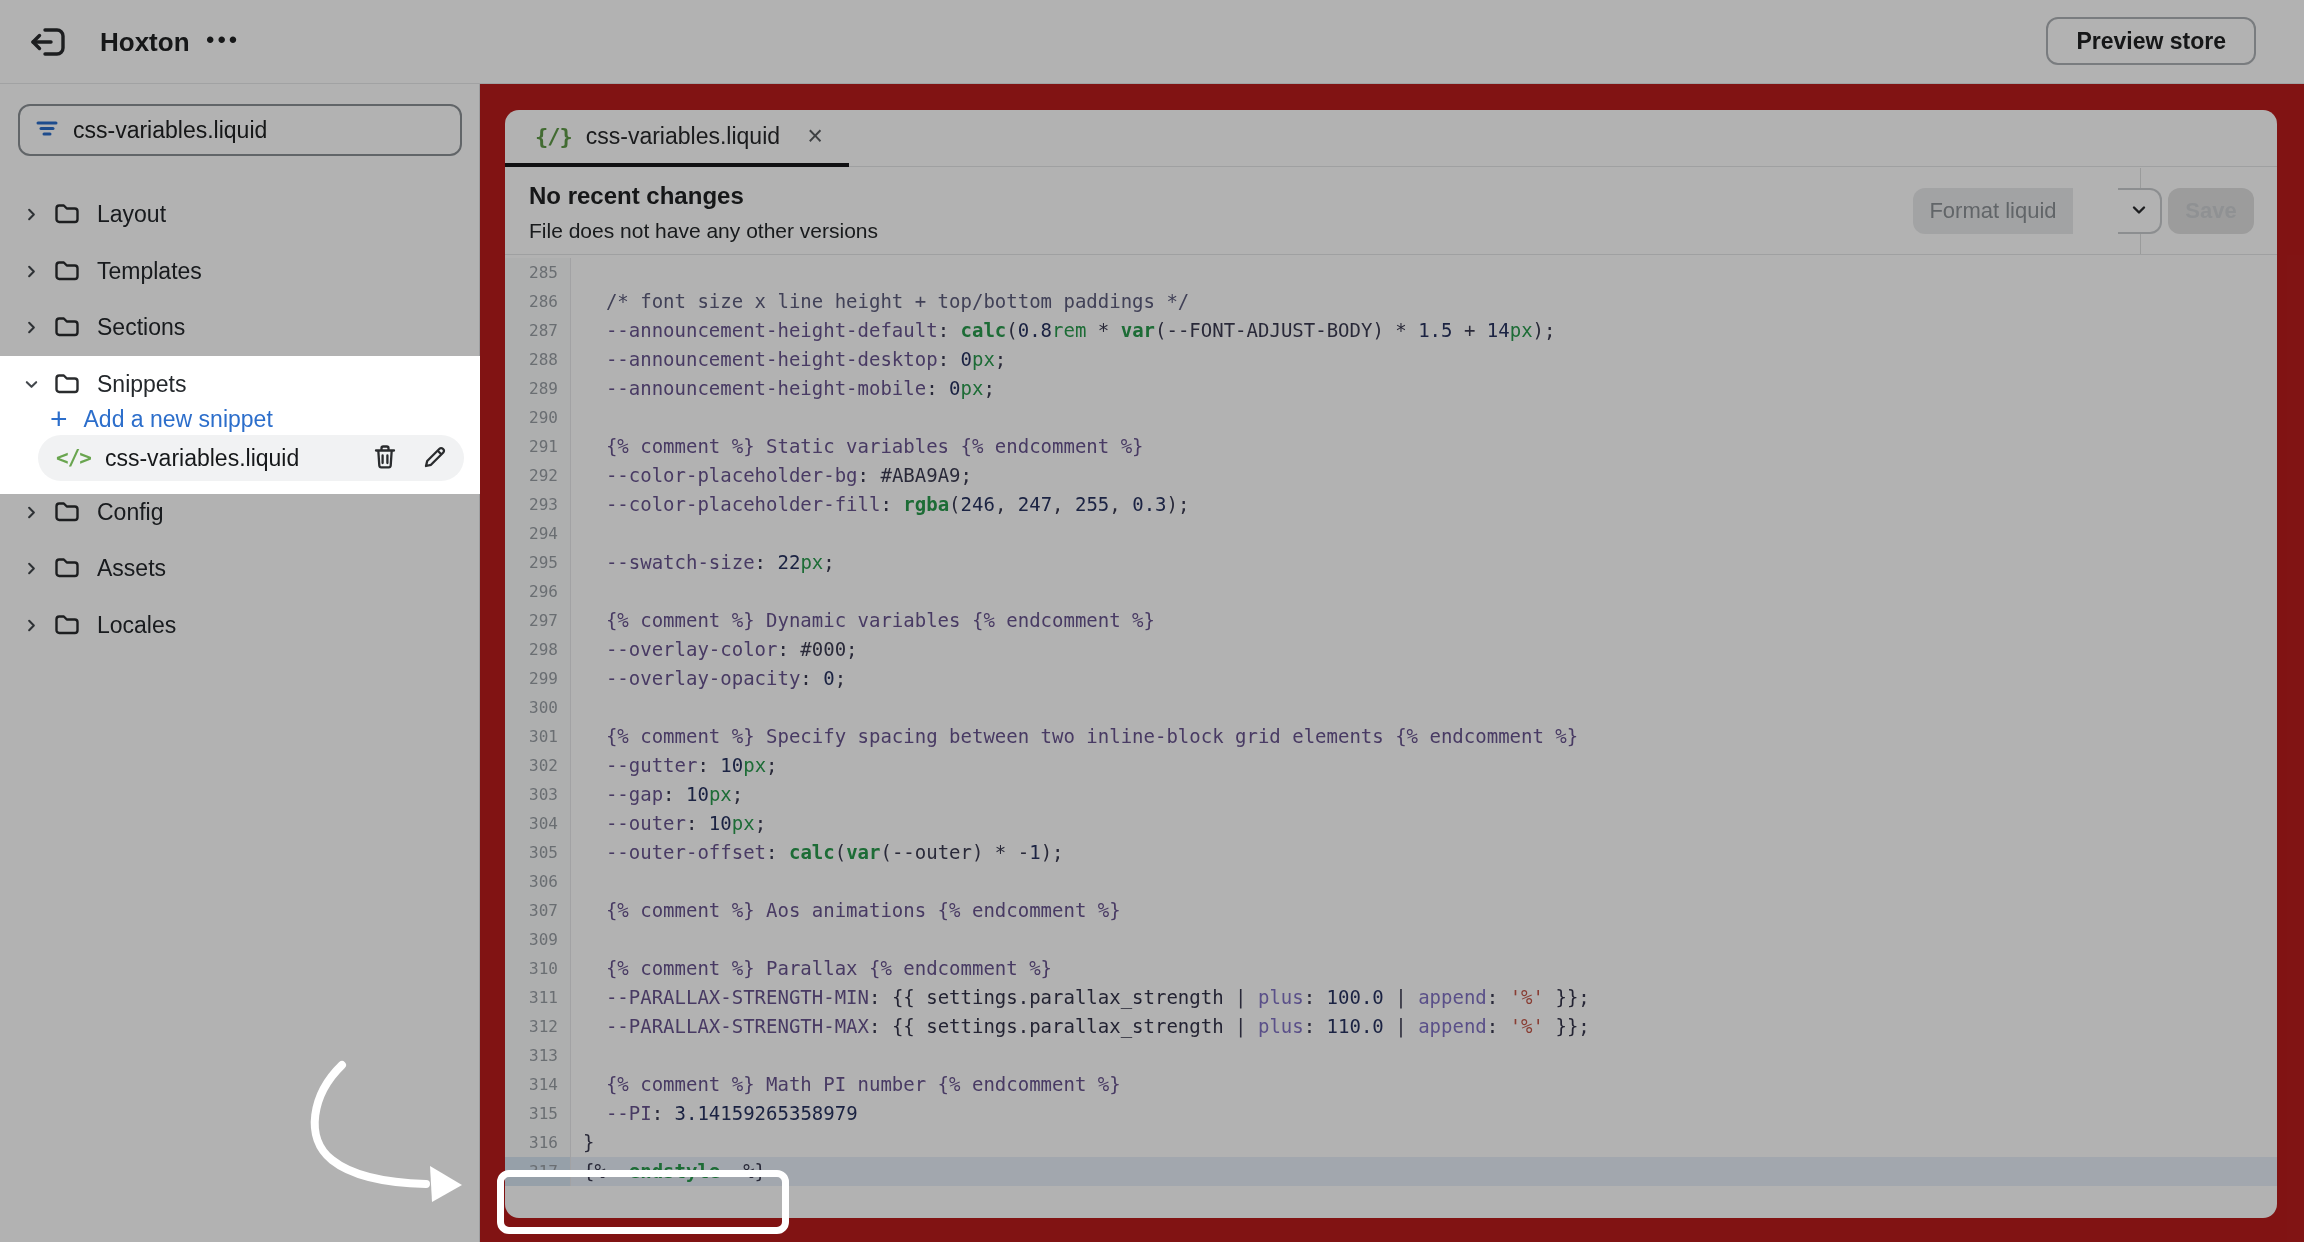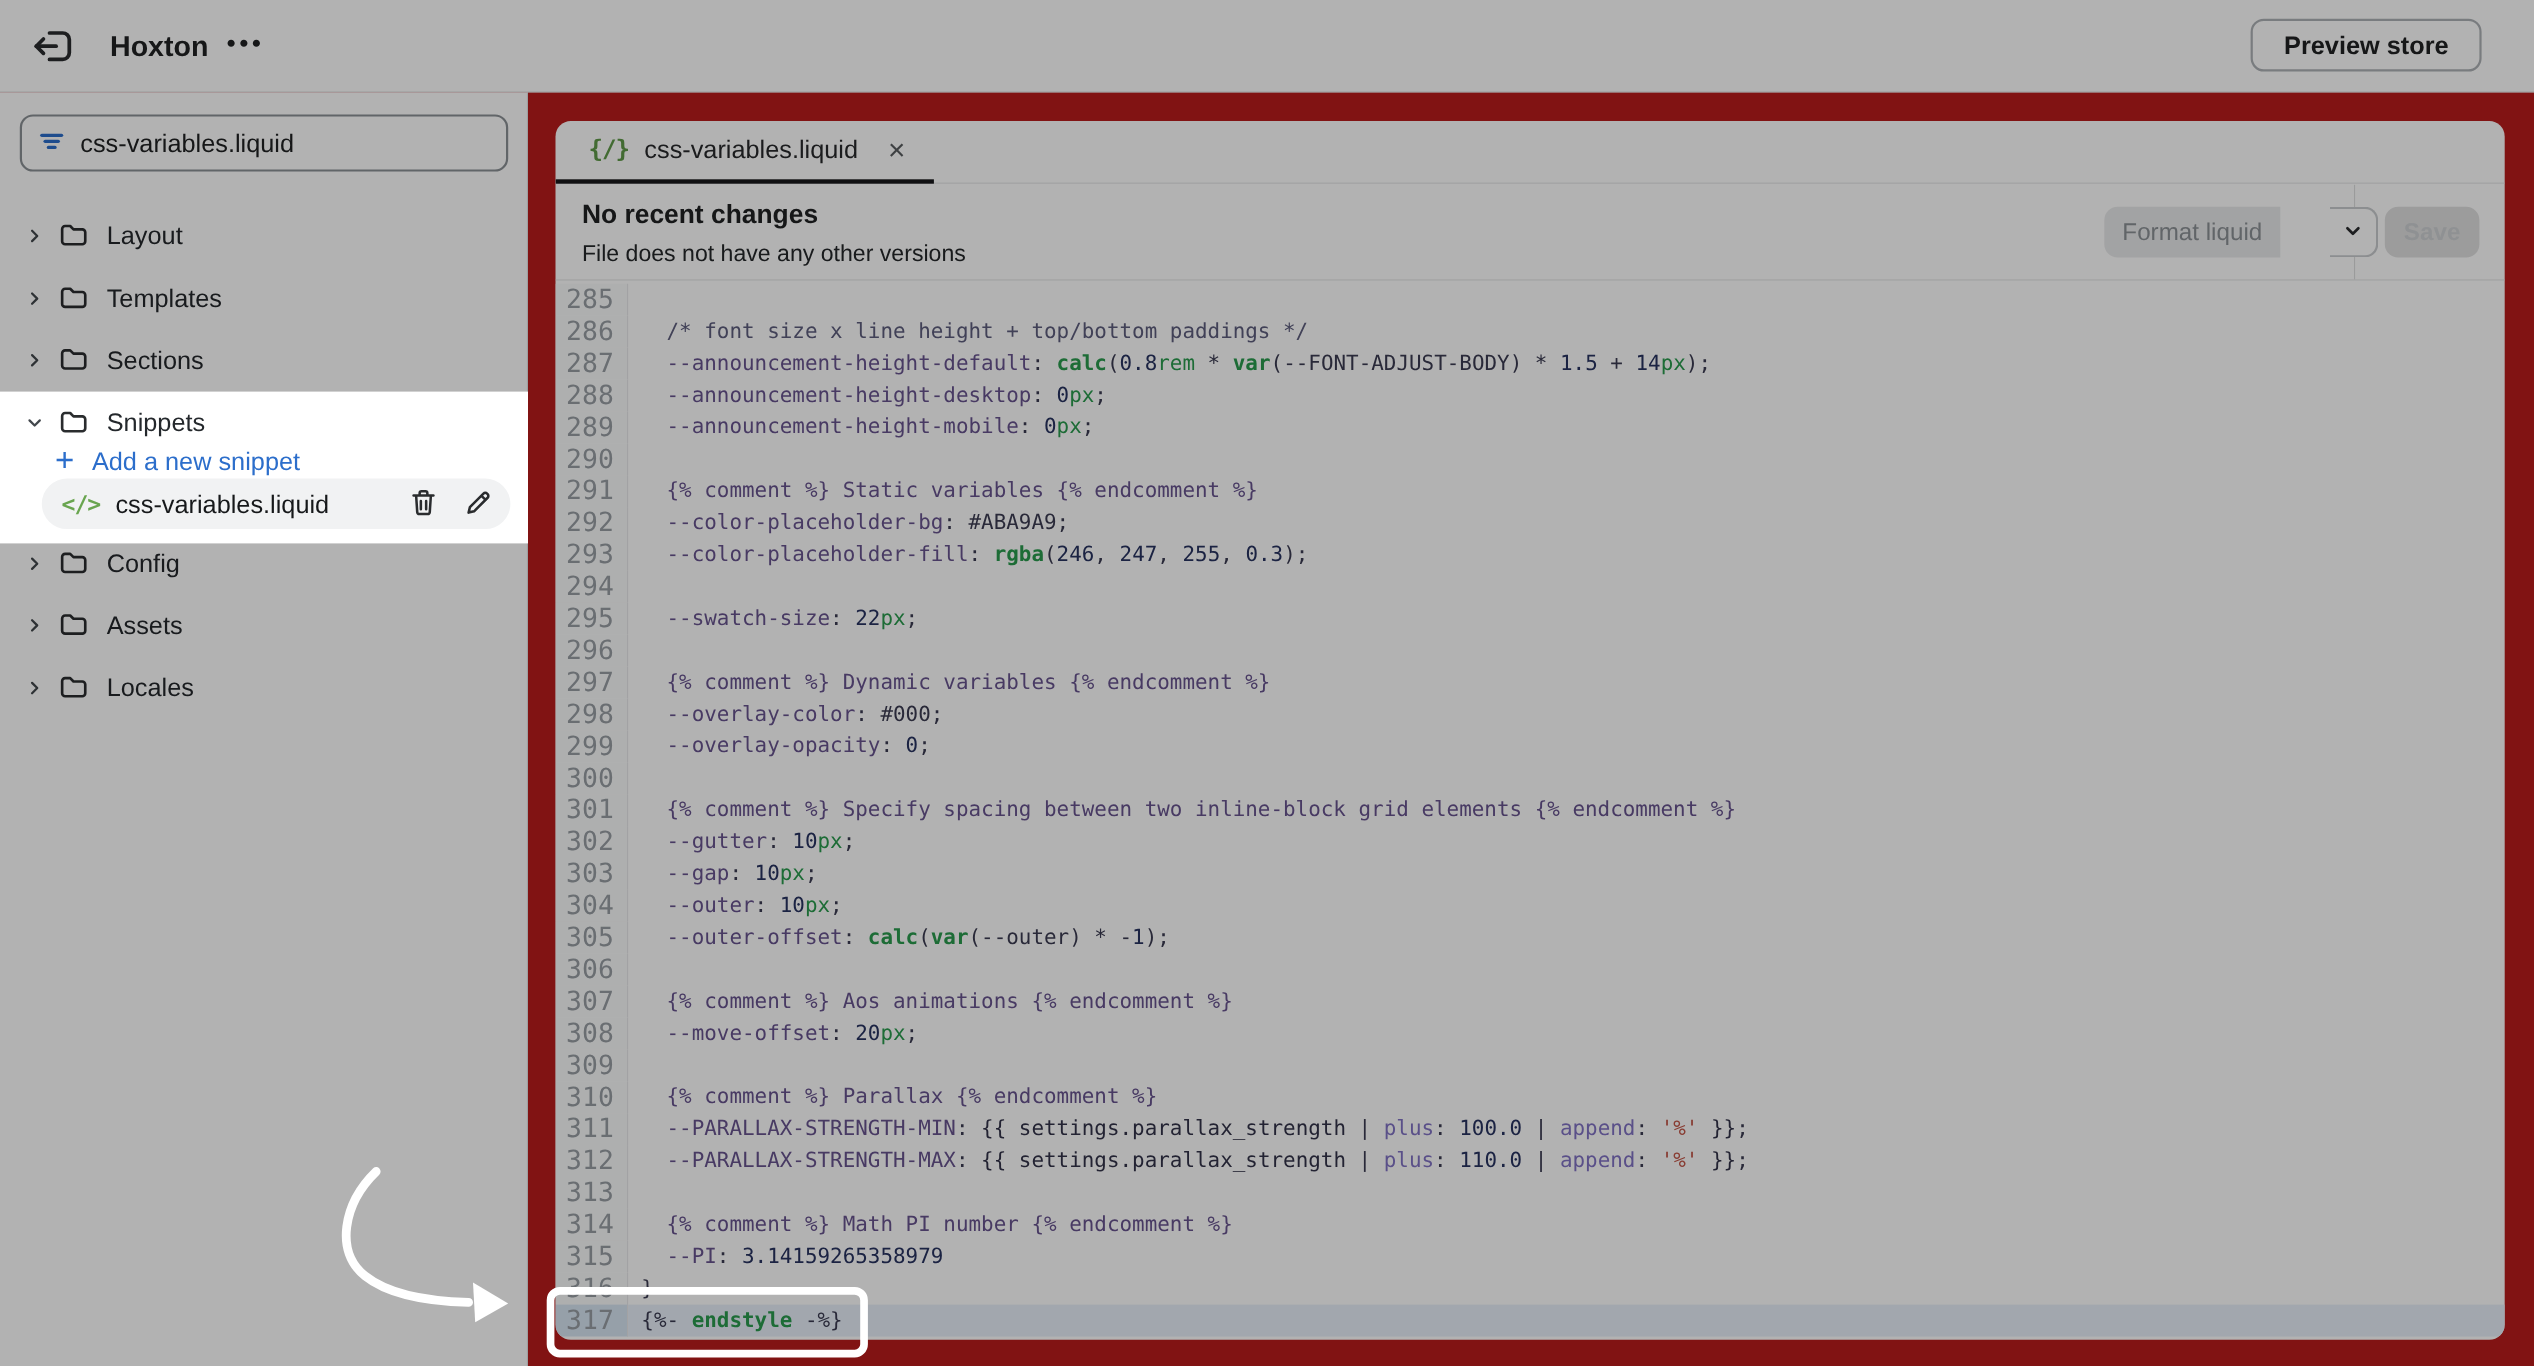--- a/index.html
+++ b/index.html
@@ -62,21 +62,21 @@
     justify-content:center;font-size:22px;color:#8c9196;font-family:inherit;cursor:default;}
   .fmt-chev{width:44px;background:#fff;border:2px solid #c9cccf;border-left:none;border-radius:0 12px 12px 0;
     display:flex;align-items:center;justify-content:center;box-sizing:border-box;cursor:pointer;}
   .save-btn{position:absolute;left:1663px;top:20px;width:86px;height:46px;background:#e0e0e0;border:none;
     border-radius:12px;color:#cdd0d3;font-size:22px;font-weight:600;font-family:inherit;cursor:default;
     display:flex;align-items:center;justify-content:center;}
 
   .codewrap{position:absolute;left:0;top:145px;width:100%;bottom:0;padding-top:3px;box-sizing:border-box;}
   .code-row{display:flex;height:29px;}
   .gutter-cell{width:66px;flex:none;background:#fafbfb;border-right:1px solid #e8e9eb;text-align:right;
-    padding-right:12px;box-sizing:border-box;font-family:"DejaVu Sans Mono",monospace;font-size:24px;
+    padding-right:12px;box-sizing:border-box;font-family:"DejaVu Sans Mono",monospace;font-size:16px;
     line-height:29px;color:#989ea4;}
   .code-cell{flex:1;padding-left:12px;font-family:"DejaVu Sans Mono",monospace;font-size:19px;
     line-height:29px;white-space:pre;}
   .code-row.hl .gutter-cell{background:#d7e5f3;}
   .code-row.hl .code-cell{background:#e8f0fa;}
 
   
   .tk-d{color:#3c3c52;}
   .tk-p{color:#68548f;}
   .tk-l{color:#68548f;}
@@ -367,24 +367,20 @@
           </div>
           <div class="code-row">
             <div class="gutter-cell">306</div>
             <div class="code-cell"></div>
           </div>
           <div class="code-row">
             <div class="gutter-cell">307</div>
             <div class="code-cell">  <span class="tk-l">{% comment %} Aos animations {% endcomment %}</span></div>
           </div>
           <div class="code-row">
-            <div class="gutter-cell">308</div>
-            <div class="code-cell">  <span class="tk-p">--move-offset</span><span class="tk-d">: </span><span class="tk-n">20</span><span class="tk-u">px</span><span class="tk-d">;</span></div>
-          </div>
-          <div class="code-row">
             <div class="gutter-cell">309</div>
             <div class="code-cell"></div>
           </div>
           <div class="code-row">
             <div class="gutter-cell">310</div>
             <div class="code-cell">  <span class="tk-l">{% comment %} Parallax {% endcomment %}</span></div>
           </div>
           <div class="code-row">
             <div class="gutter-cell">311</div>
             <div class="code-cell">  <span class="tk-p">--PARALLAX-STRENGTH-MIN</span><span class="tk-d">: </span><span class="tk-o">{{ settings.parallax_strength</span><span class="tk-d"> | </span><span class="tk-f">plus</span><span class="tk-d">: </span><span class="tk-n">100.0</span><span class="tk-d"> | </span><span class="tk-f">append</span><span class="tk-d">: </span><span class="tk-s">'%'</span><span class="tk-o"> }}</span><span class="tk-d">;</span></div>

